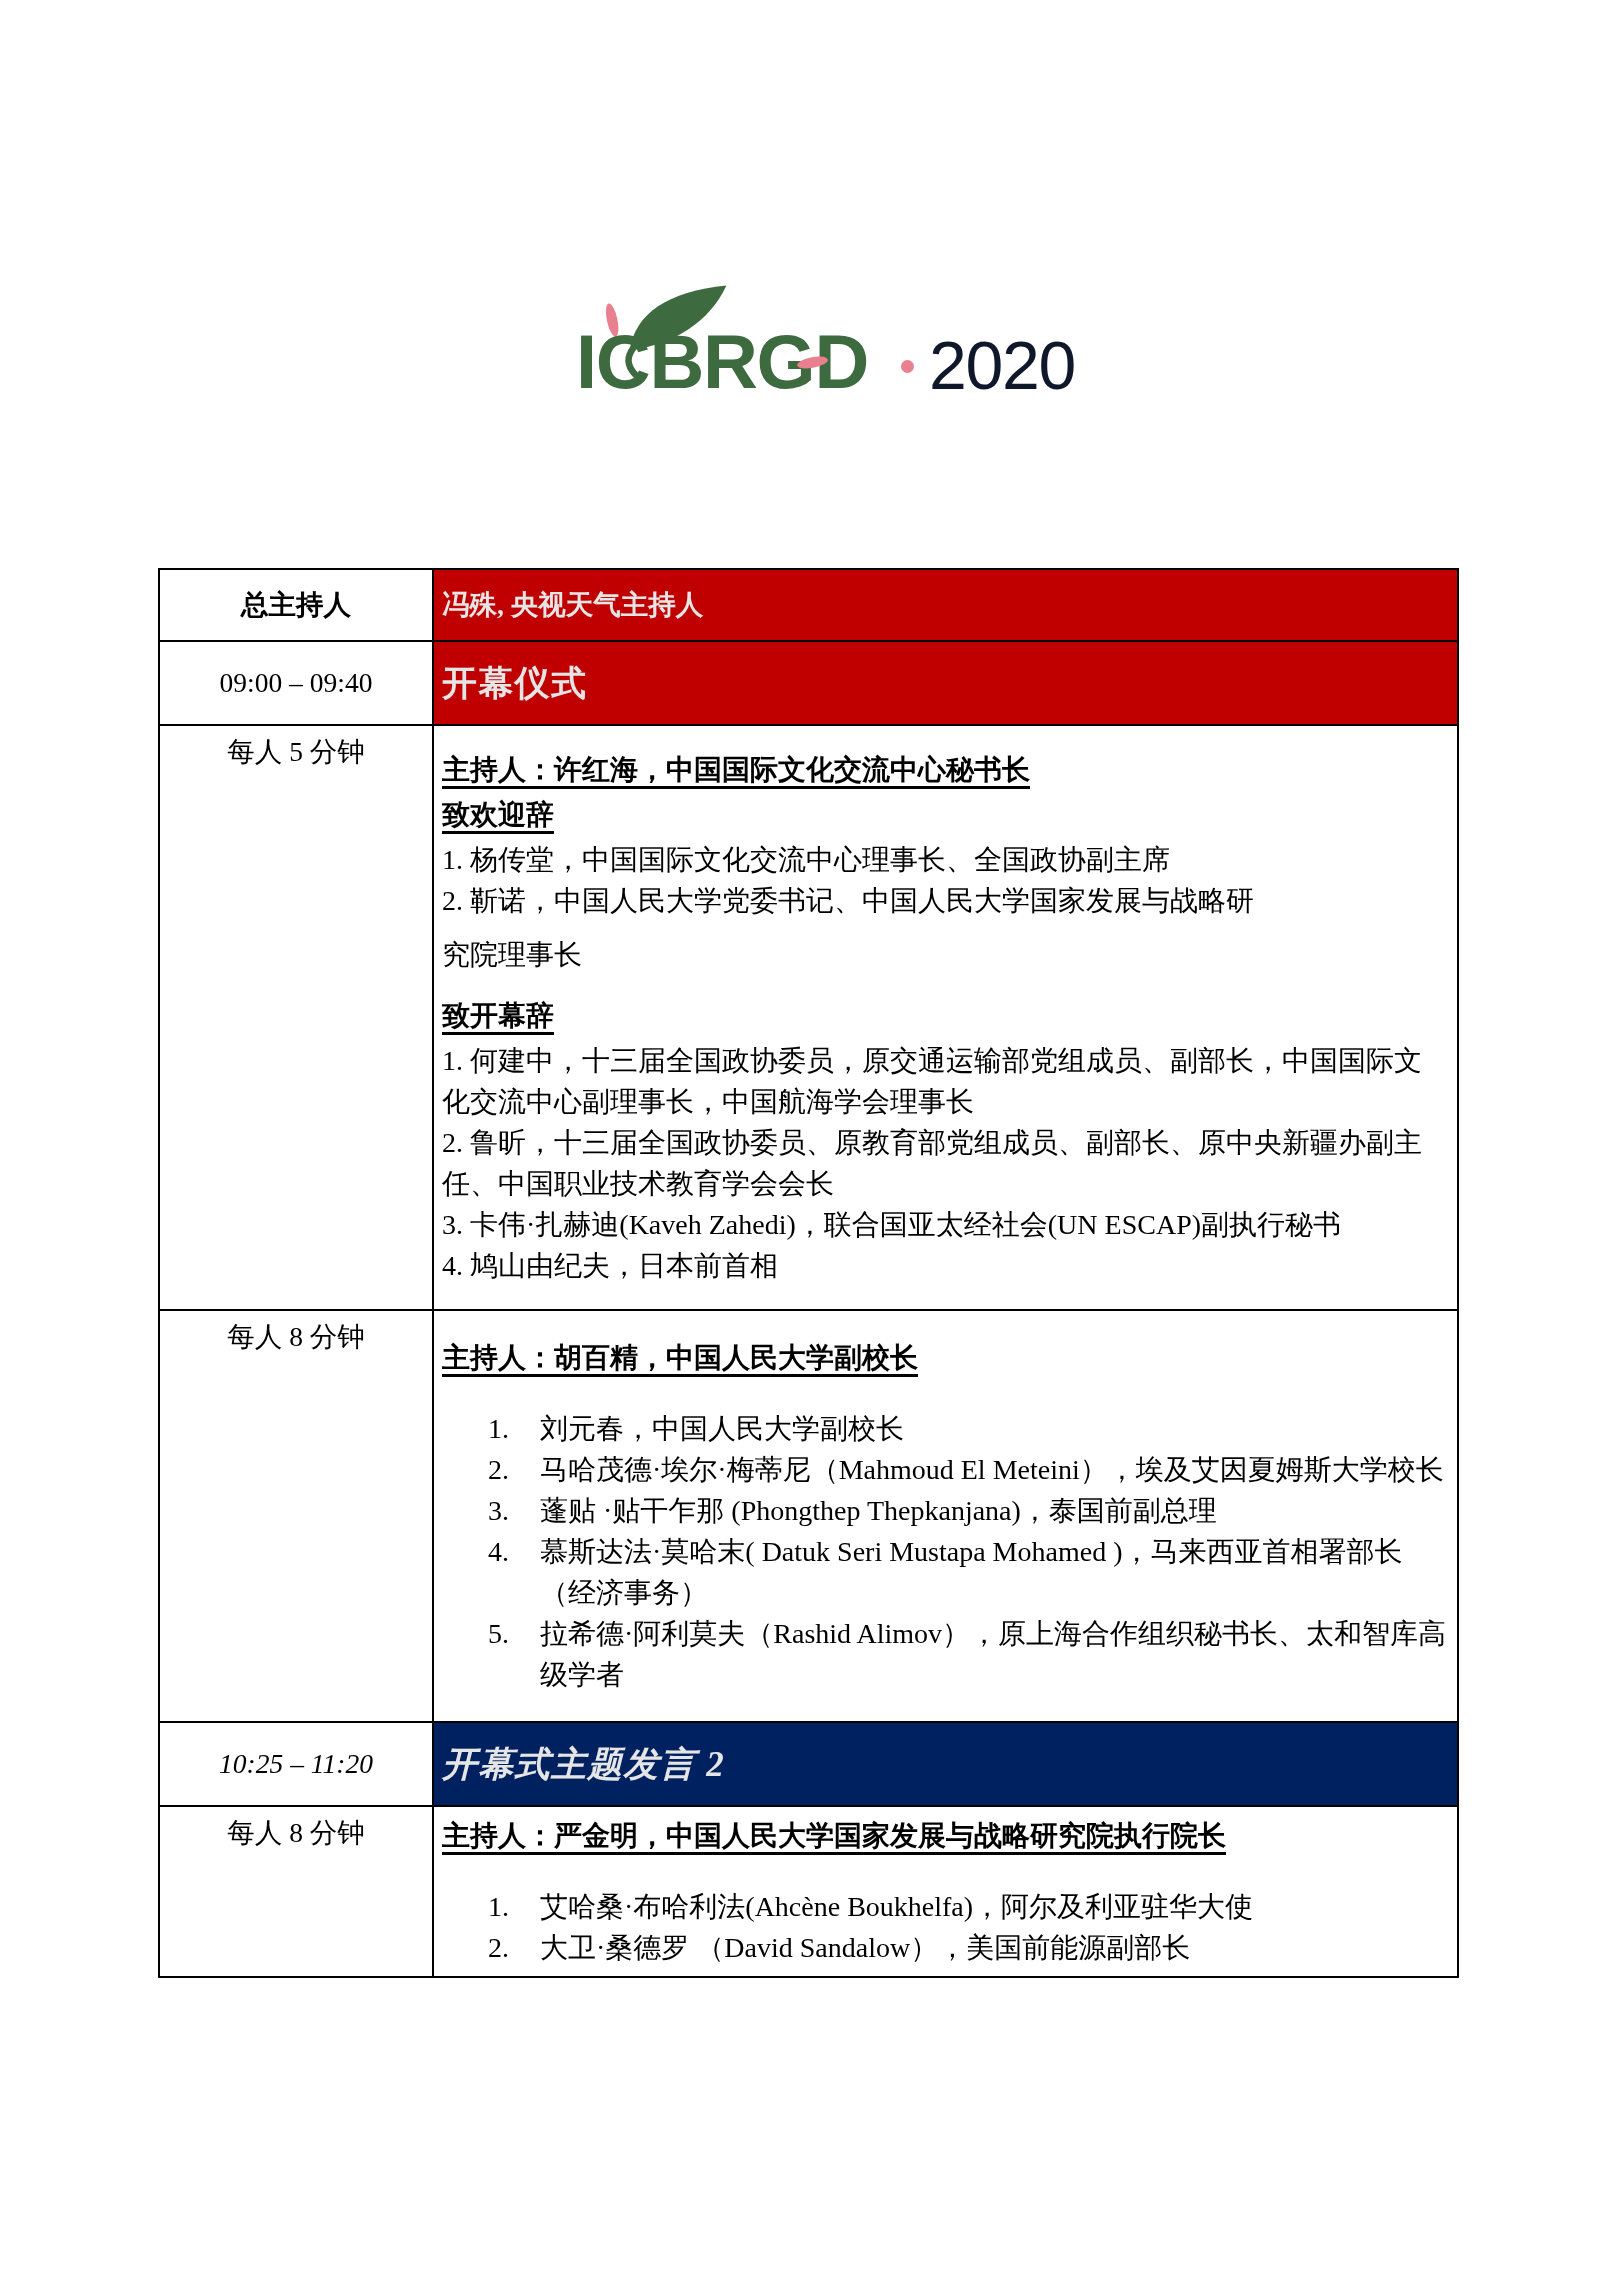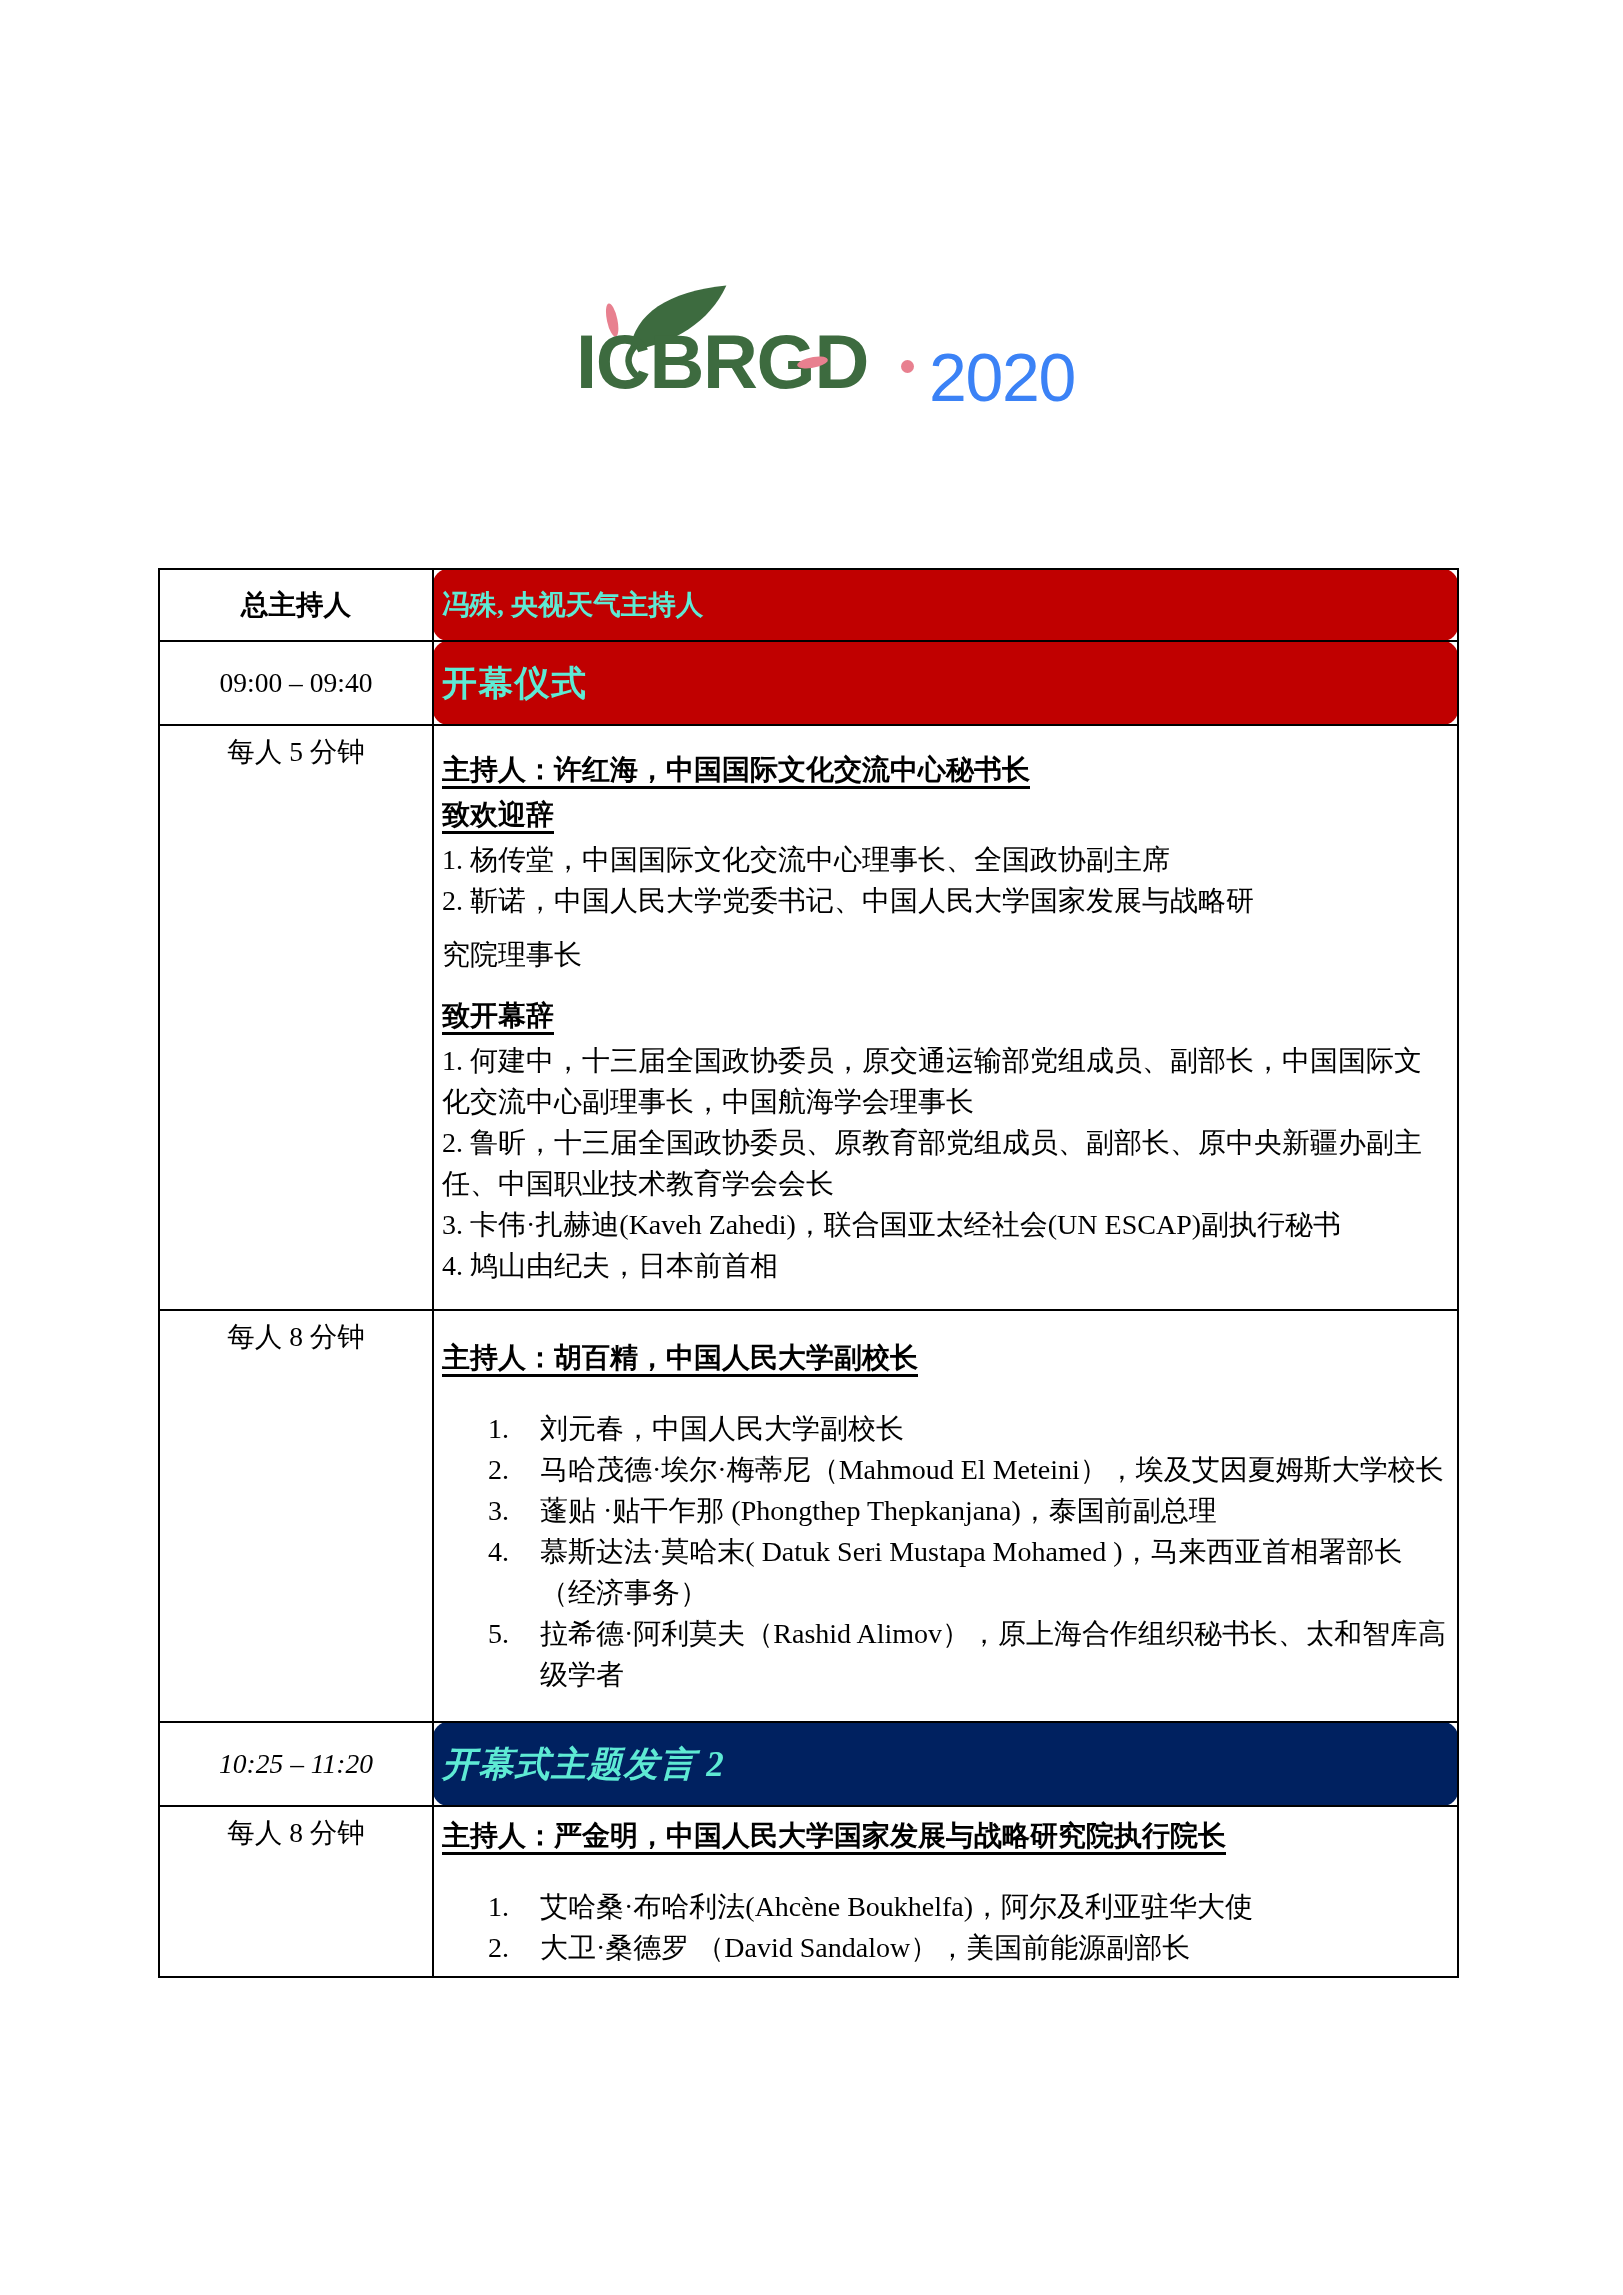--- a/index.html
+++ b/index.html
@@ -21,24 +21,24 @@
     font-family: "Liberation Sans", "DejaVu Sans", sans-serif;
     font-weight: 600; font-size: 76px; line-height: 1; letter-spacing: -1.3px;
     color: #3d6b3f;
   }
   .logo-dot {
     position: absolute; left: 325px; top: 82px;
     width: 13px; height: 13px; border-radius: 50%;
     background: #e8808f;
   }
   .logo-year {
-    position: absolute; left: 353px; top: 65px;
+    position: absolute; left: 353px; top: 53px;
     font-family: "Liberation Sans", "DejaVu Sans", sans-serif;
     font-weight: 400; font-size: 68px; line-height: 1; letter-spacing: -1.3px;
-    color: #3b82f6;
+    color: #0f172a;
   }
   .leaf-svg { position: absolute; left: 29px; top: 3.9px; }
   .g-petal {
     position: absolute; left: 221px; top: 79px;
     width: 31px; height: 11px; border-radius: 50% 90% 50% 90%;
     background: #e8808f; transform: rotate(-16deg);
   }
 
   
   table.schedule {
@@ -57,21 +57,21 @@
   tr.r6 { height: 84px; font-style: italic; }
   tr.r7 { height: 167px; }
 
   .lcell { text-align: center; font-size: 27.5px; line-height: 1.3; }
   .lcell.bold { font-weight: 700; }
   .lcell.vtop { vertical-align: top; }
   .pt58 { padding-top: 38px; }
   .pt20 { padding-top: 13px; }
   .pt60 { padding-top: 39px; }
 
-  .banner { color: #5eead4; padding-left: 18.3px; border-radius: 15px; }
+  .banner { color: #e5e5e5; padding-left: 18.3px; }
   .banner.red  { background: #c00000; }
   .banner.navy { background: #002160; }
   .host-line { font-size: 27.5px; font-weight: 700; }
   .session-title { font-size: 35px; font-weight: 700; letter-spacing: 1.3px; }
 
   .detail {
     vertical-align: top;
     padding: 5.2px 17px 6.5px 17.7px;
     font-size: 28px; line-height: 41px;
   }

